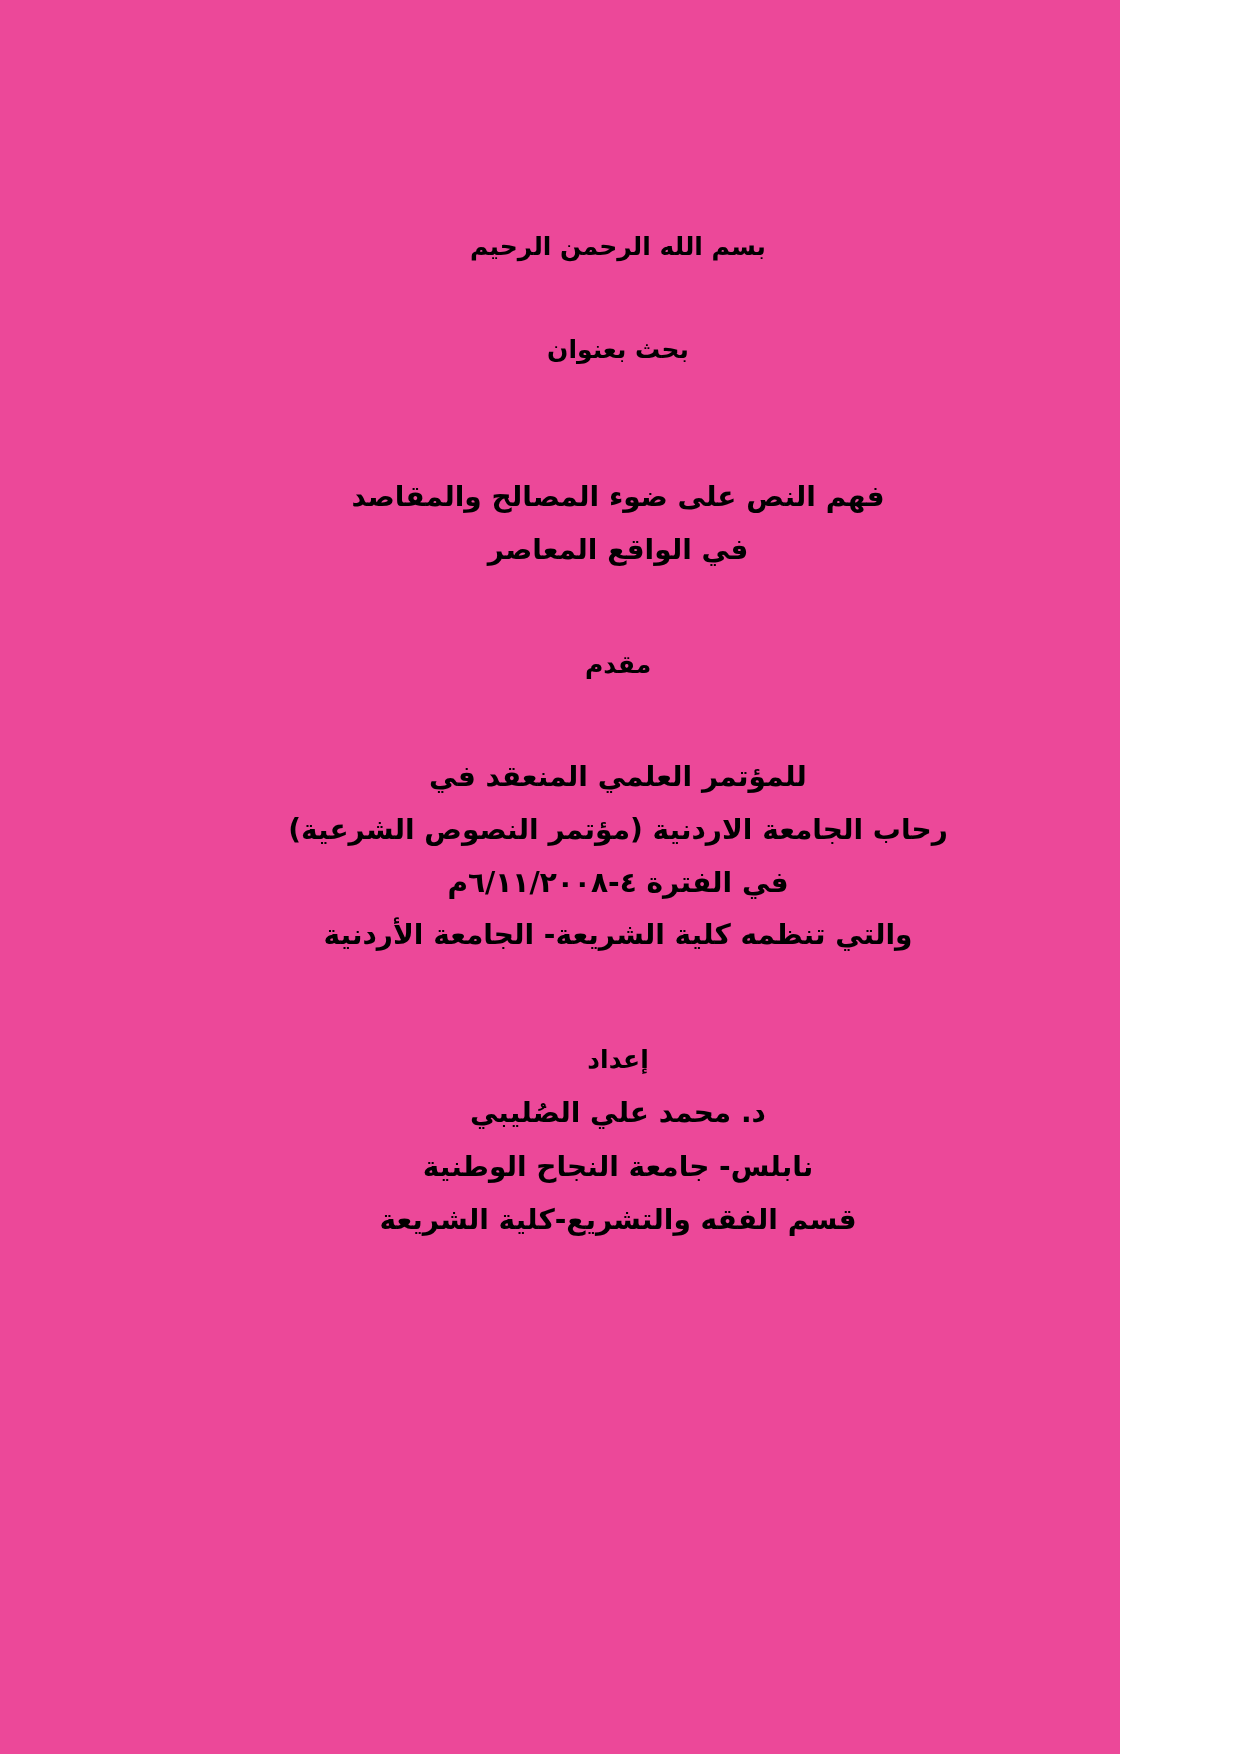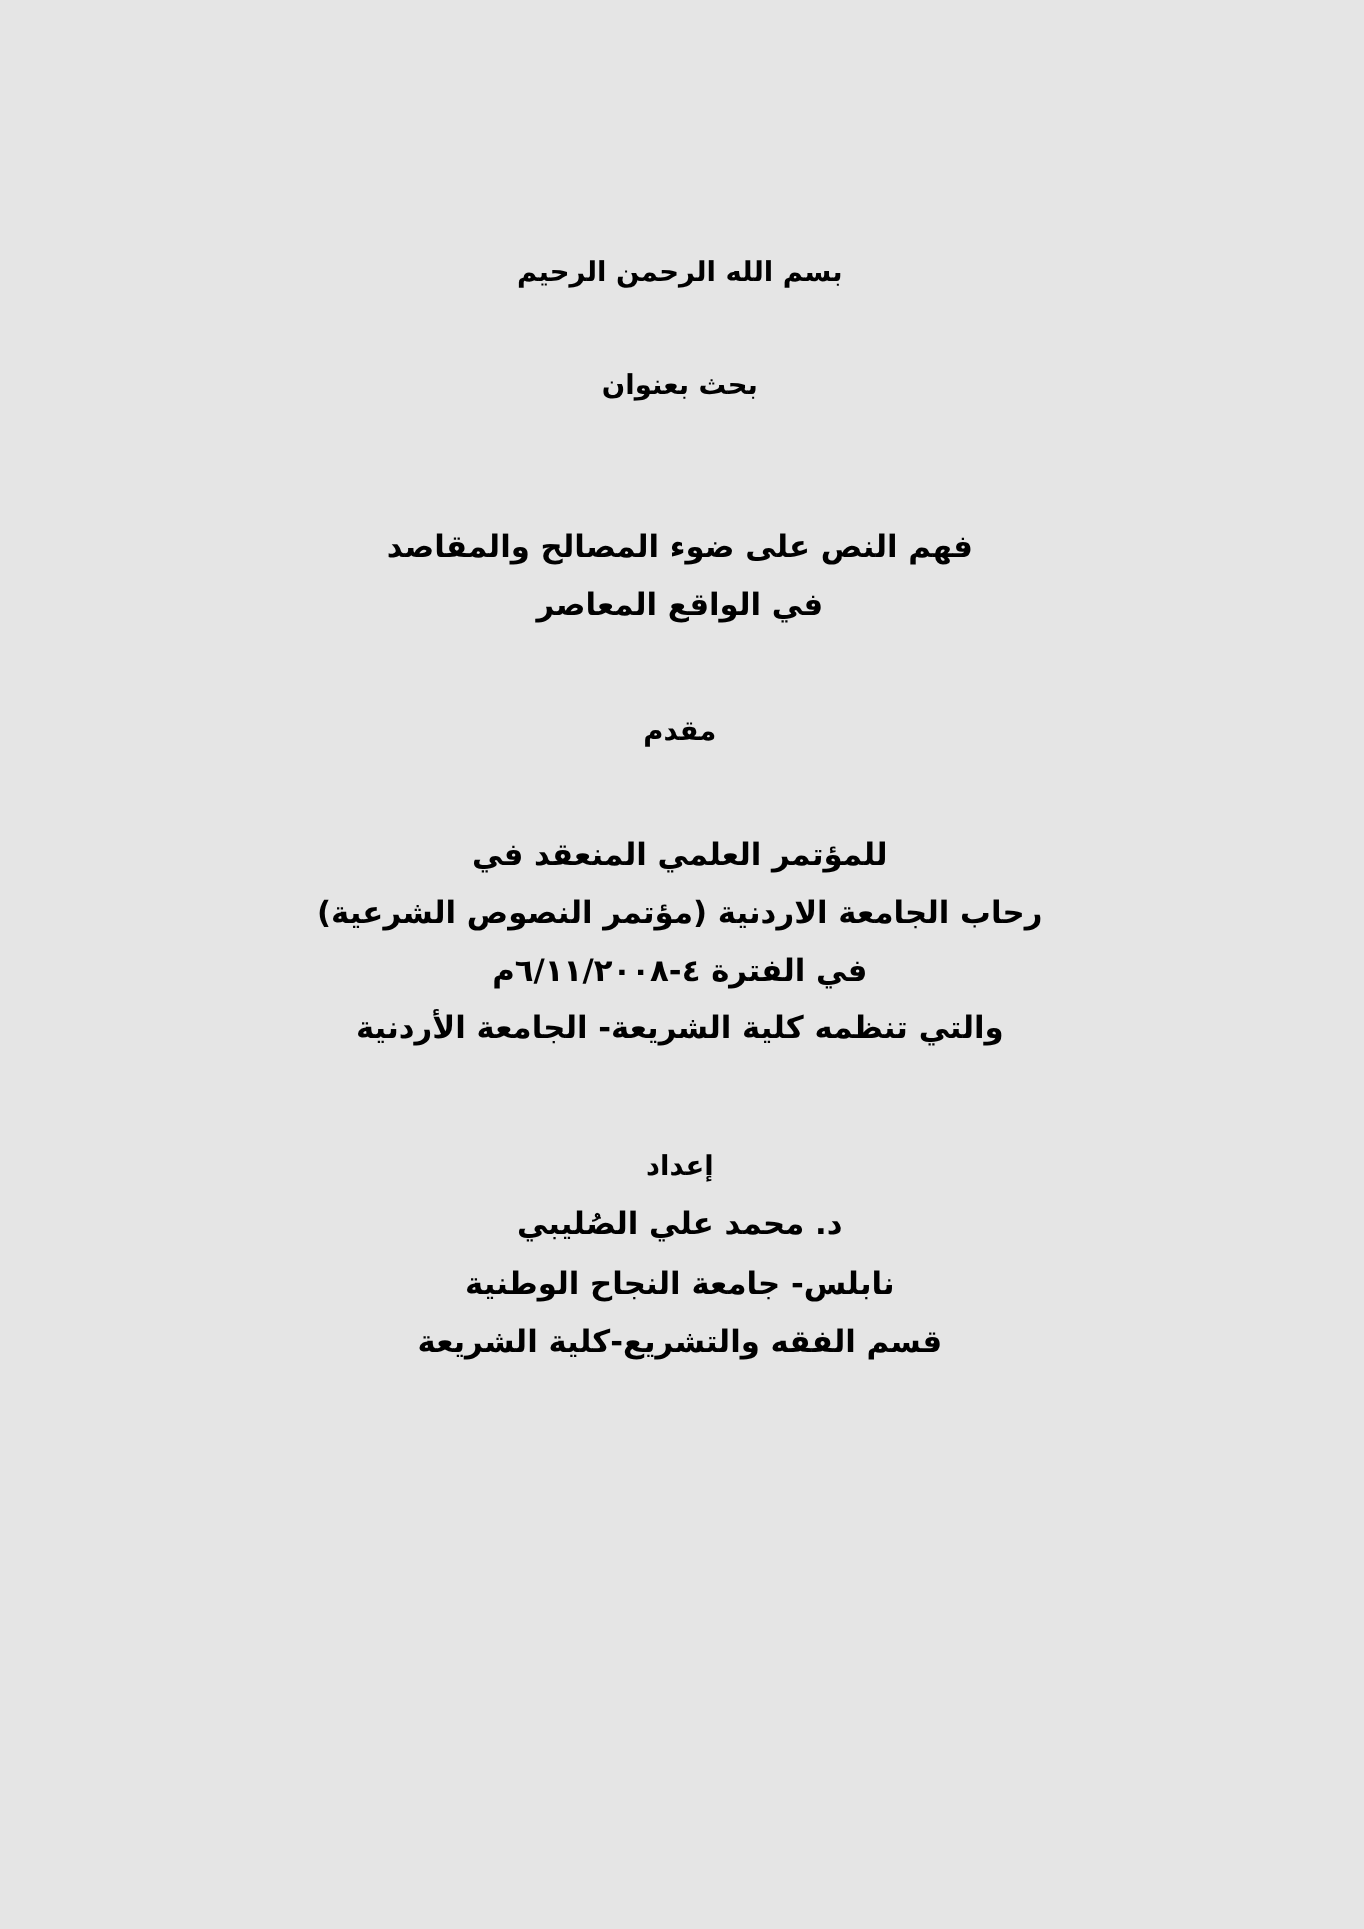--- a/index.html
+++ b/index.html
@@ -12,23 +12,23 @@
       height: 1754px;
       position: relative;
       overflow: hidden;
       font-family: "DejaVu Sans", "Liberation Sans", sans-serif;
       color: #000000;
     }
     .page {
       position: absolute;
       left: 0;
       top: 0;
-      width: 1240px;
+      width: 1120px;
       height: 1754px;
-      background: #e5e5e5;
+      background: #ec4899;
     }
     .line {
       position: absolute;
       left: 0;
       width: 1240px;
       text-align: center;
       direction: rtl;
       font-weight: bold;
       font-size: 25px;
       line-height: 40px;

